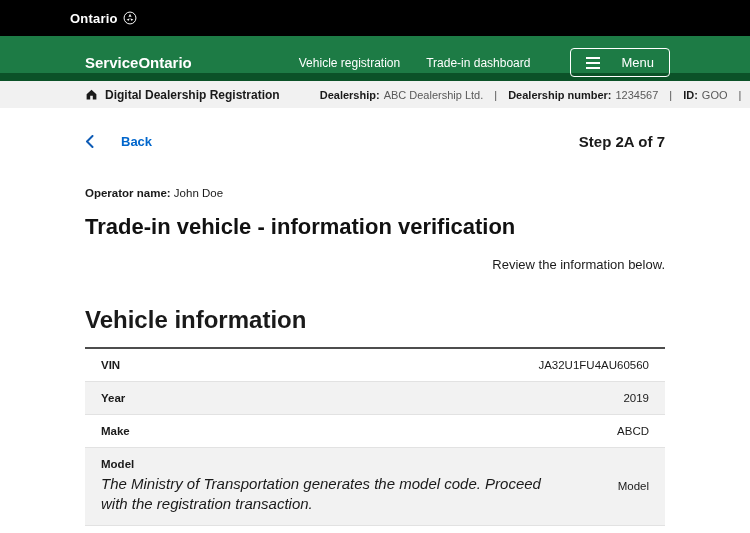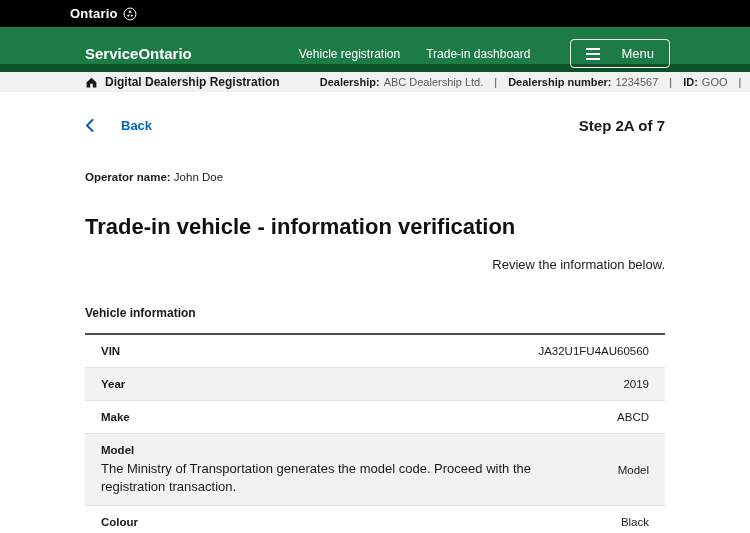--- a/index.html
+++ b/index.html
@@ -9,21 +9,21 @@
     background: #ffffff;
     color: #1a1a1a;
     width: 750px;
     height: 533px;
     overflow: hidden;
   }
 
   
   .ontario-bar {
     background: #000000;
-    height: 27px;
+    height: 36px;
     display: flex;
     align-items: center;
     padding-left: 70px;
     gap: 5px;
   }
   .ontario-bar .logo-text {
     color: #ffffff;
     font-weight: bold;
     font-size: 13px;
     letter-spacing: 0.2px;
@@ -69,21 +69,21 @@
     cursor: pointer;
   }
   .hamburger { display: inline-flex; flex-direction: column; gap: 3px; }
   .hamburger span { display: block; width: 14px; height: 2px; background: #ffffff; }
 
   .dark-strip { background: #0b5228; height: 8px; }
 
   
   .meta-bar {
     background: #f1f1f1;
-    height: 20px;
+    height: 27px;
     display: flex;
     align-items: center;
     padding: 0 14px 0 85px;
     font-size: 11px;
     white-space: nowrap;
   }
   .meta-bar .home-icon { display: inline-flex; margin-right: 7px; }
   .meta-bar .app-title {
     font-weight: bold;
     font-size: 12px;
@@ -114,51 +114,51 @@
     cursor: pointer;
   }
   .back-chevron { display: inline-flex; }
   .step-label { font-size: 15px; font-weight: bold; color: #1a1a1a; }
 
   .operator-line { margin-top: 37px; font-size: 11.5px; }
   .operator-line .op-label { font-weight: bold; }
   .operator-line .op-value { font-weight: normal; }
 
   h1.page-title {
-    margin-top: 31px;
+    margin-top: 15px;
     font-size: 22px;
     font-weight: bold;
     color: #111111;
   }
   .subtitle { margin-top: 17px; font-size: 13px; text-align: right; }
 
   h2.section-title {
     margin-top: 34px;
-    font-size: 12px;
+    font-size: 24px;
     font-weight: bold;
   }
 
   
   .info-table {
     margin-top: 13px;
     border-top: 2px solid #4d4d4d;
   }
   .info-row {
     display: flex;
     justify-content: space-between;
     align-items: center;
     padding: 10px 16px;
     border-bottom: 1px solid #e2e2e2;
     font-size: 11.5px;
     background: #ffffff;
   }
   .info-row:nth-child(even) { background: #f2f2f2; }
   .row-left { max-width: 450px; }
   .row-label { font-weight: bold; }
-  .row-desc { font-weight: normal; font-size: 13px; margin-top: 4px; line-height: 1.35; }
+  .row-desc { font-weight: normal; font-size: 15px; margin-top: 4px; line-height: 1.35; font-style: italic; }
   .row-desc:empty { display: none; }
   .row-value { font-weight: normal; text-align: right; white-space: nowrap; }
 </style>
 </head>
 <body>
 
 <div class="ontario-bar">
   <span class="logo-text">Ontario</span>
   <span class="trillium">
     <svg width="14" height="14" viewBox="0 0 20 20">

